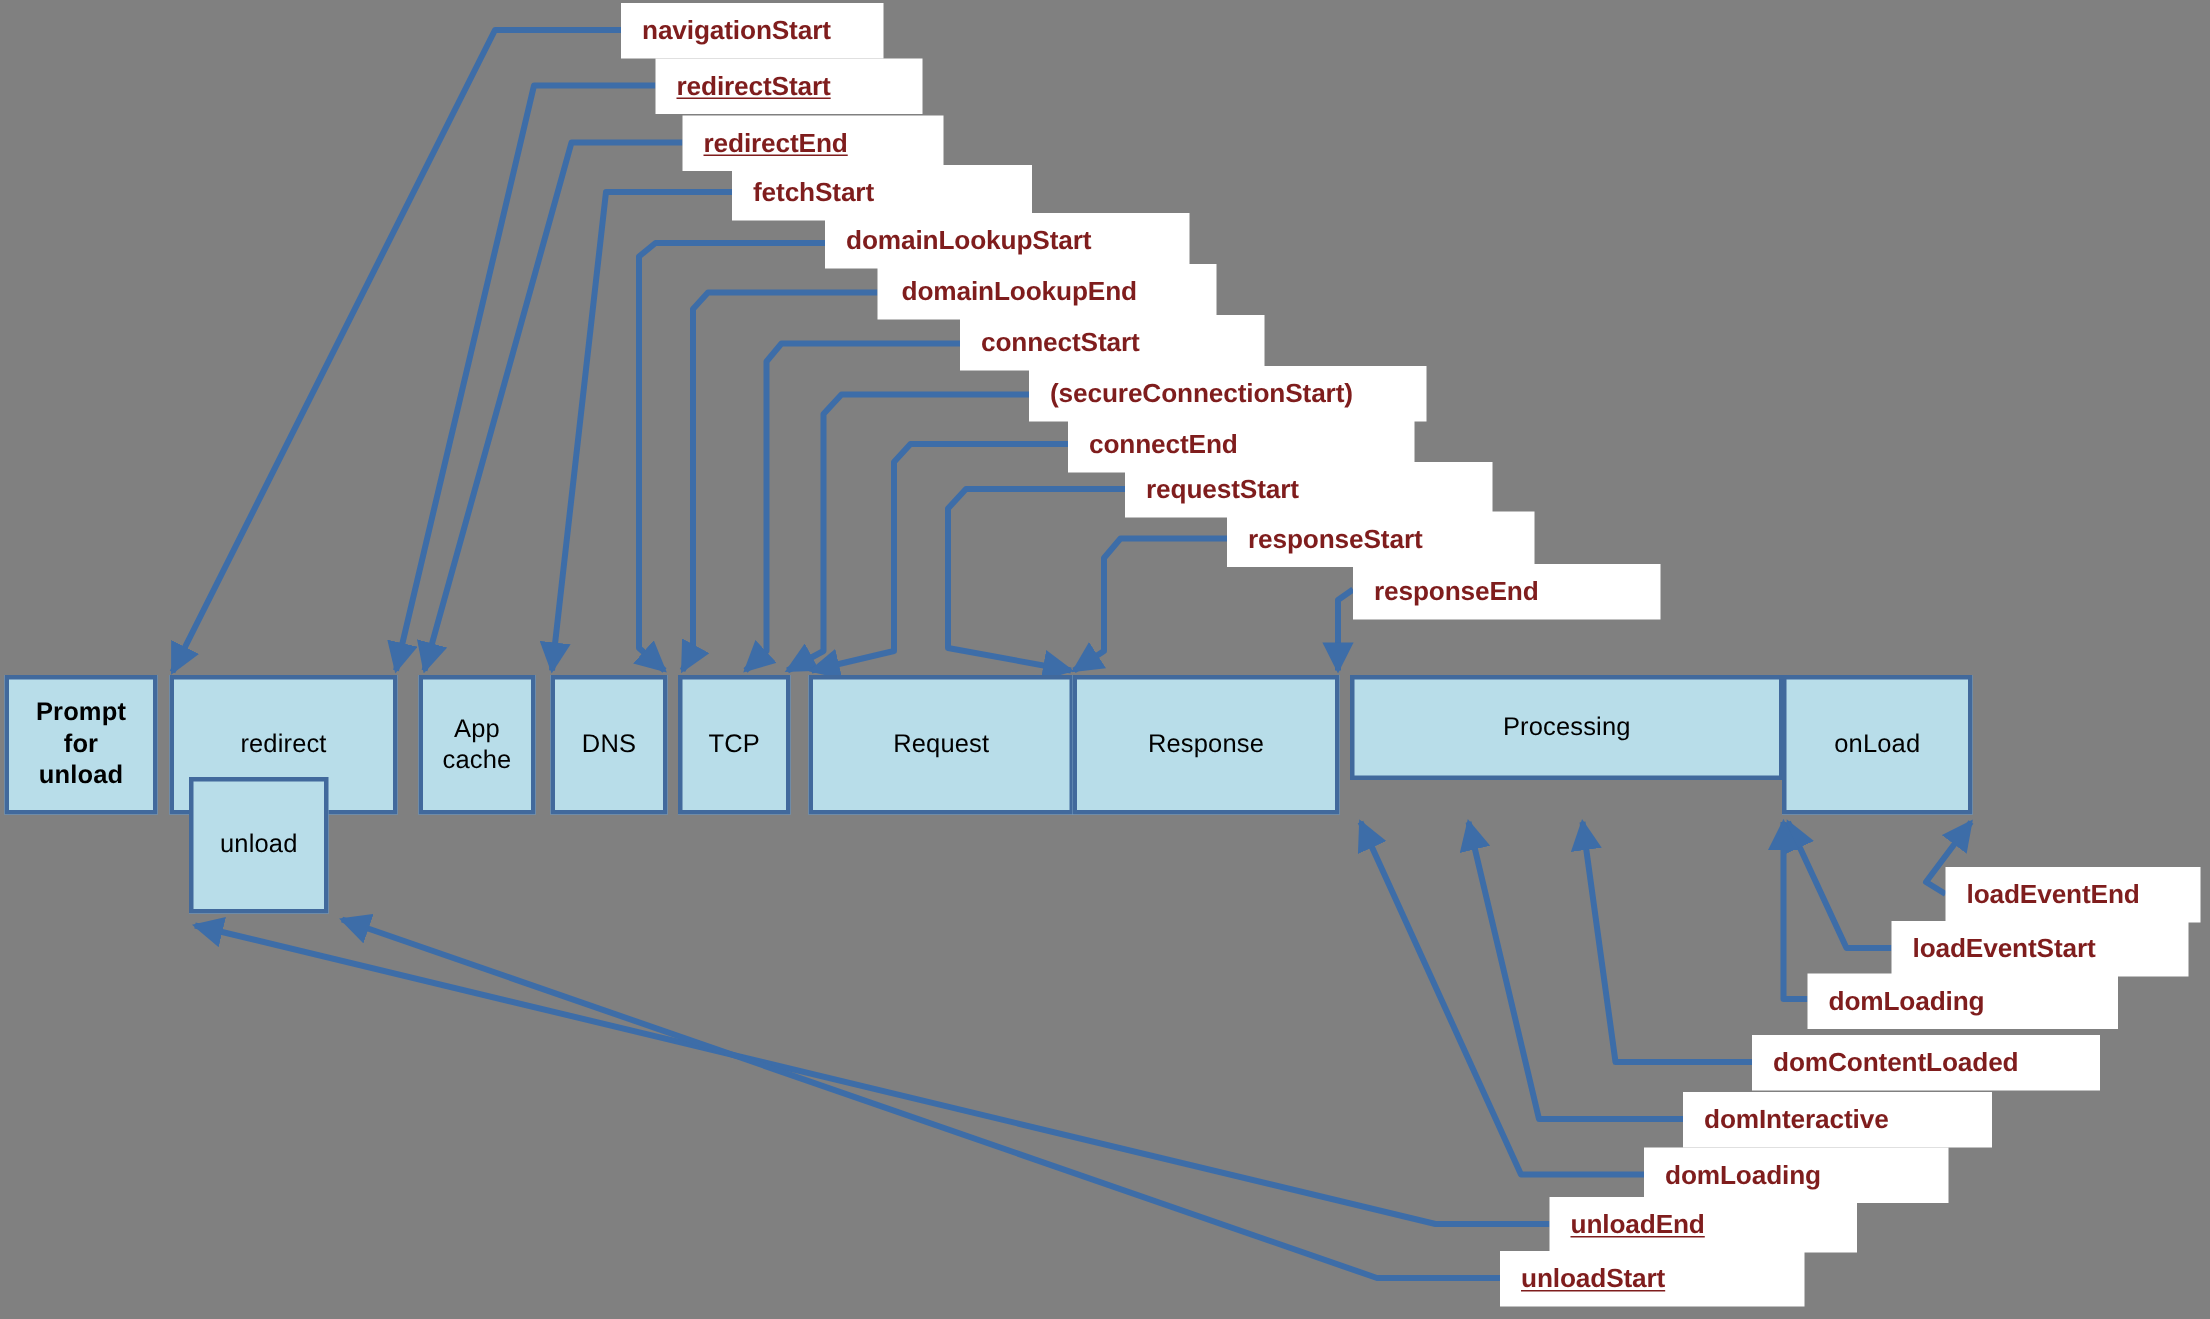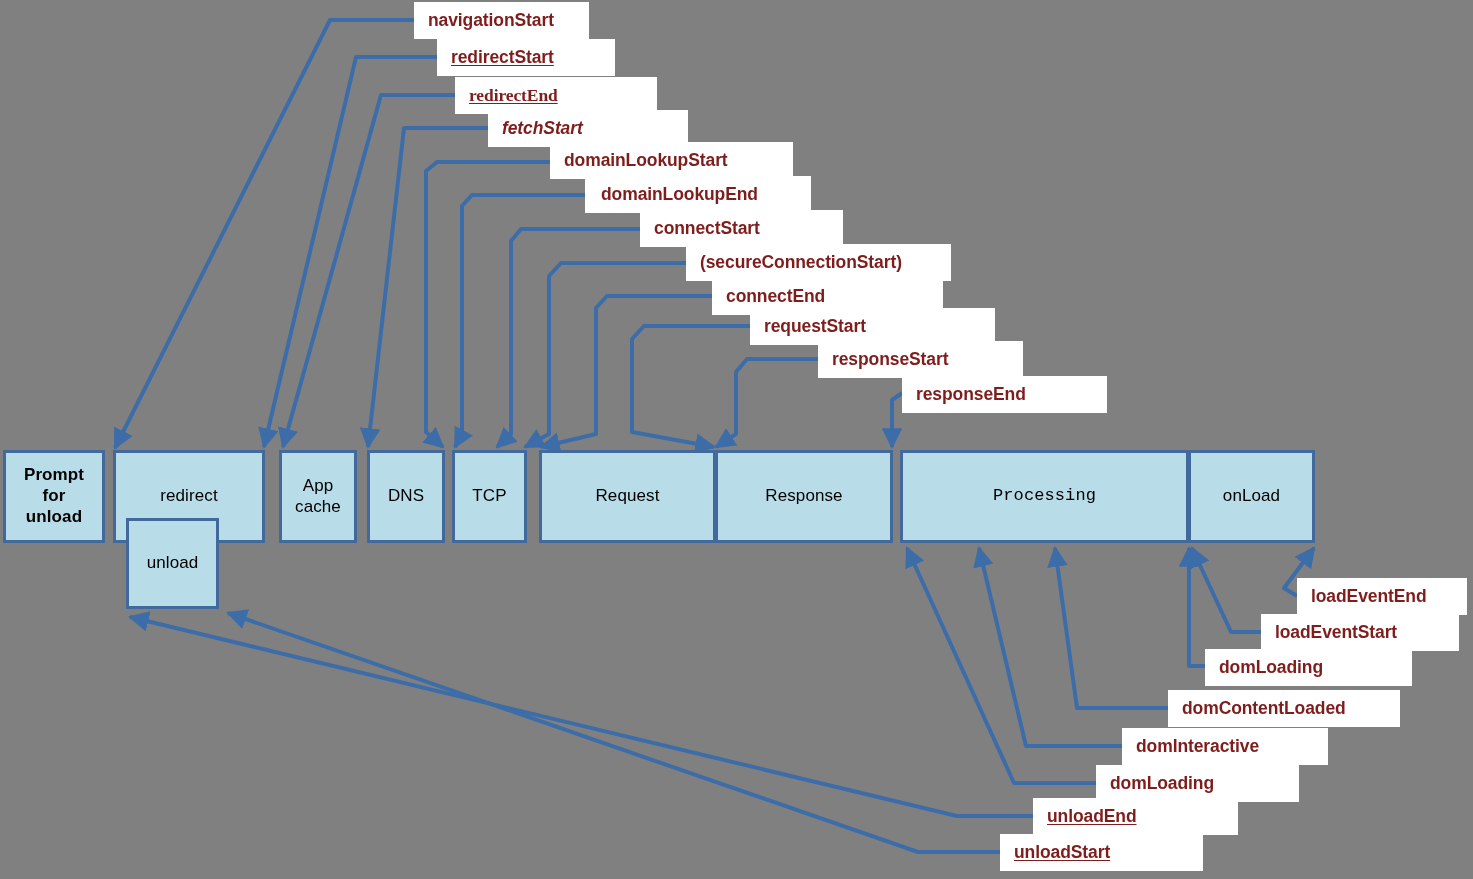--- a/index.html
+++ b/index.html
@@ -122,38 +122,38 @@
       </div>
       <div class="phase" style="left: 452px; top: 450px; width: 75px; height: 93px;">
         <span class="phase-label">TCP</span>
       </div>
       <div class="phase" style="left: 539px; top: 450px; width: 177px; height: 93px;">
         <span class="phase-label">Request</span>
       </div>
       <div class="phase" style="left: 715px; top: 450px; width: 178px; height: 93px;">
         <span class="phase-label">Response</span>
       </div>
-      <div class="phase" style="left: 900px; top: 450px; width: 289px; height: 93px; font-family: Liberation Mono, monospace;">
+      <div class="phase" style="left: 900px; top: 450px; width: 289px; height: 70px;">
         <span class="phase-label">Processing</span>
       </div>
       <div class="phase" style="left: 1188px; top: 450px; width: 127px; height: 93px;">
         <span class="phase-label">onLoad</span>
       </div>
     </div>
   <div id="events-top">
       <div class="evt" style="left: 414px; top: 2px; width: 175px;">
         <span class="evt-label">navigationStart</span>
       </div>
       <div class="evt underlined" style="left: 437px; top: 39px; width: 178px;">
         <span class="evt-label">redirectStart</span>
       </div>
-      <div class="evt underlined" style="left: 455px; top: 77px; width: 202px; font-family: Liberation Serif, serif;">
+      <div class="evt underlined" style="left: 455px; top: 77px; width: 174px;">
         <span class="evt-label">redirectEnd</span>
       </div>
-      <div class="evt" style="left: 488px; top: 110px; width: 200px; font-style: italic;">
+      <div class="evt" style="left: 488px; top: 110px; width: 200px;">
         <span class="evt-label">fetchStart</span>
       </div>
       <div class="evt" style="left: 550px; top: 142px; width: 243px;">
         <span class="evt-label">domainLookupStart</span>
       </div>
       <div class="evt" style="left: 585px; top: 176px; width: 226px; padding-left: 16px;">
         <span class="evt-label">domainLookupEnd</span>
       </div>
       <div class="evt" style="left: 640px; top: 210px; width: 203px;">
         <span class="evt-label">connectStart</span>

